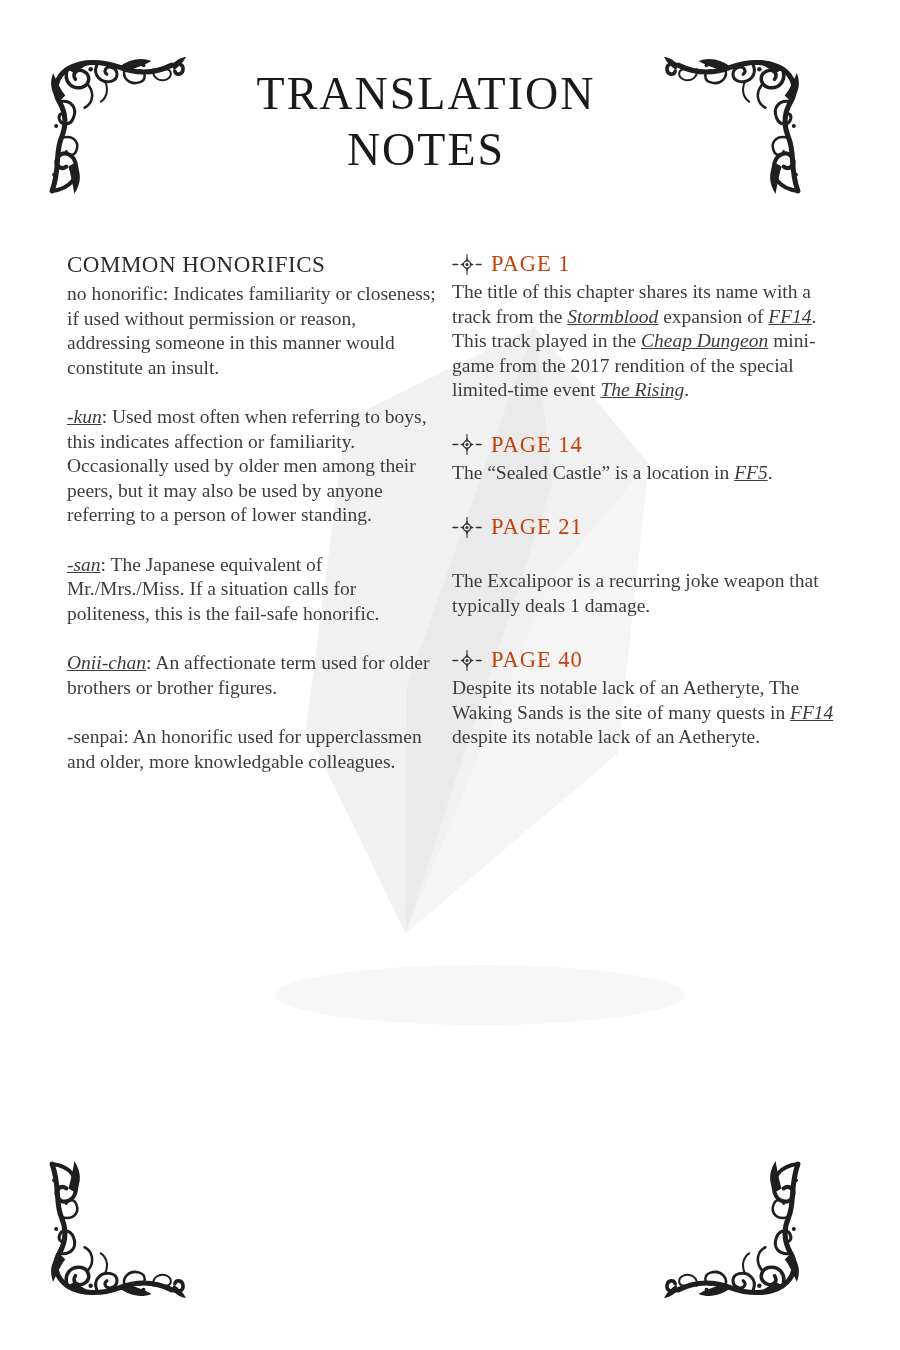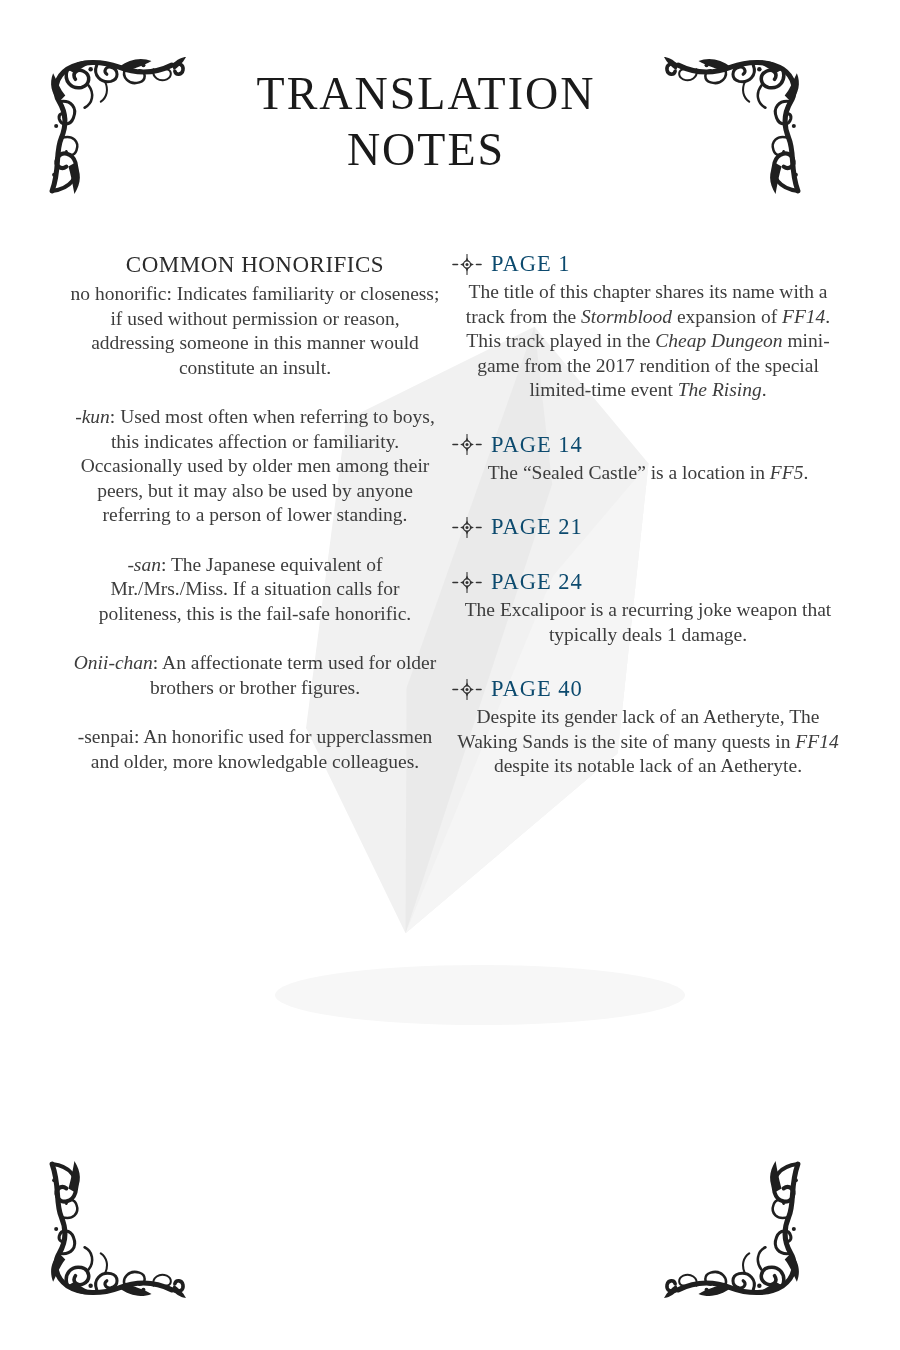--- a/index.html
+++ b/index.html
@@ -18,35 +18,35 @@
   .orn-bl{left:42px;top:1158px;transform:scaleY(-1);}
   .orn-br{left:662px;top:1158px;transform:scale(-1,-1);}
   .title-block{
     position:absolute;left:0;top:66px;width:852px;
     text-align:center;color:#1a1a1a;
   }
   .title-line{
     font-size:46px;line-height:56px;letter-spacing:2px;
     font-weight:500;
   }
-  .col{position:absolute;top:251px;text-align:center;}
+  .col{position:absolute;top:251px;}
   .col-left{left:67px;width:376px;}
   .col-right{left:452px;width:392px;}
   .col-heading{
     font-size:23px;line-height:28px;letter-spacing:0.5px;
     color:#2b2b2b;margin:0 0 3px 0;font-weight:500;
   }
   .entry{font-size:19.5px;line-height:24.5px;margin:0 0 25px 0;}
-  .entry .it, .note-body .it{font-style:italic;}
+  .entry .it, .note-body .it{font-style:italic;text-decoration:underline;}
   .note{margin:0 0 29px 0;}
   .note-heading-row{display:flex;align-items:center;gap:9px;margin:0 0 3px 0;}
   .marker-icon{width:30px;height:23px;flex:0 0 auto;display:block;}
   .note-heading{
     font-size:22.5px;line-height:26px;letter-spacing:1px;
-    color:#0c4a6e;font-weight:500;
+    color:#c2410c;font-weight:500;
   }
   .note-body{font-size:19.5px;line-height:24.5px;}
 </style>
 </head>
 <body>
 
 <svg class="watermark" viewBox="0 0 900 1350">
   <g transform="rotate(12 470 630)">
     <polygon points="470,320 610,430 640,720 470,940 330,760 305,450" fill="#f1f1f1"></polygon>
     <polygon points="470,320 520,470 470,940 420,700" fill="#eaeaea"></polygon>
@@ -249,39 +249,20 @@
               <path d="M15 18.4 L16.7 15.1 L13.3 15.1 Z"></path>
               <path d="M8.1 11.5 L11.3 9.9 L11.3 13.1 Z"></path>
               <path d="M21.9 11.5 L18.7 9.9 L18.7 13.1 Z"></path>
             </g>
           </svg>
           <span class="note-heading">PAGE 21</span>
         </div>
       </div>
 
       <div class="note">
-        <div class="note-heading-row">
-          <svg class="marker-icon" viewBox="0 0 30 23">
-            <g stroke="#333333" stroke-width="1.6" stroke-linecap="round">
-              <line x1="1" y1="11.5" x2="5.5" y2="11.5"></line>
-              <line x1="24.5" y1="11.5" x2="29" y2="11.5"></line>
-              <line x1="15" y1="1.5" x2="15" y2="6.5" stroke-width="1.1"></line>
-              <line x1="15" y1="16.5" x2="15" y2="21.5" stroke-width="1.1"></line>
-              <circle cx="15" cy="11.5" r="3.6" fill="none" stroke-width="1.3"></circle>
-            </g>
-            <g fill="#333333">
-              <circle cx="15" cy="11.5" r="1.5"></circle>
-              <path d="M15 4.6 L16.7 7.9 L13.3 7.9 Z"></path>
-              <path d="M15 18.4 L16.7 15.1 L13.3 15.1 Z"></path>
-              <path d="M8.1 11.5 L11.3 9.9 L11.3 13.1 Z"></path>
-              <path d="M21.9 11.5 L18.7 9.9 L18.7 13.1 Z"></path>
-            </g>
-          </svg>
-          <span class="note-heading">PAGE 24</span>
-        </div>
         <div class="note-body"><span>The Excalipoor is a recurring joke weapon that typically deals 1 damage.</span></div>
       </div>
 
       <div class="note">
         <div class="note-heading-row">
           <svg class="marker-icon" viewBox="0 0 30 23">
             <g stroke="#333333" stroke-width="1.6" stroke-linecap="round">
               <line x1="1" y1="11.5" x2="5.5" y2="11.5"></line>
               <line x1="24.5" y1="11.5" x2="29" y2="11.5"></line>
               <line x1="15" y1="1.5" x2="15" y2="6.5" stroke-width="1.1"></line>
@@ -291,16 +272,16 @@
             <g fill="#333333">
               <circle cx="15" cy="11.5" r="1.5"></circle>
               <path d="M15 4.6 L16.7 7.9 L13.3 7.9 Z"></path>
               <path d="M15 18.4 L16.7 15.1 L13.3 15.1 Z"></path>
               <path d="M8.1 11.5 L11.3 9.9 L11.3 13.1 Z"></path>
               <path d="M21.9 11.5 L18.7 9.9 L18.7 13.1 Z"></path>
             </g>
           </svg>
           <span class="note-heading">PAGE 40</span>
         </div>
-        <div class="note-body"><span>Despite its gender lack of an Aetheryte, The Waking Sands is the site of many quests in </span><span class="it">FF14</span><span> despite its notable lack of an Aetheryte.</span></div>
+        <div class="note-body"><span>Despite its notable lack of an Aetheryte, The Waking Sands is the site of many quests in </span><span class="it">FF14</span><span> despite its notable lack of an Aetheryte.</span></div>
       </div>
     </div>
 </div>
 
 </body></html>

